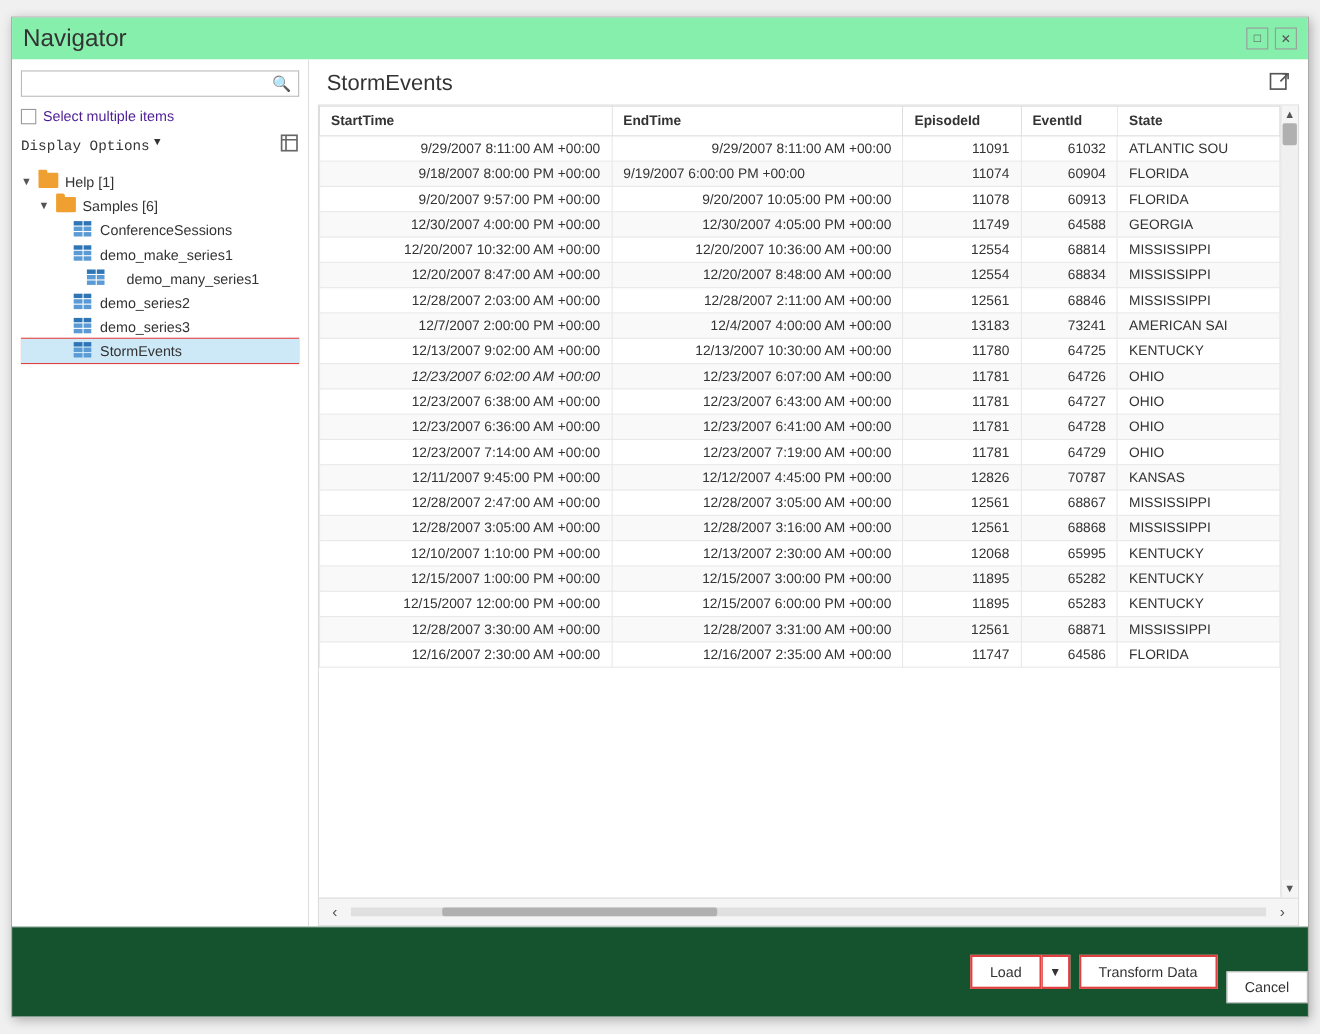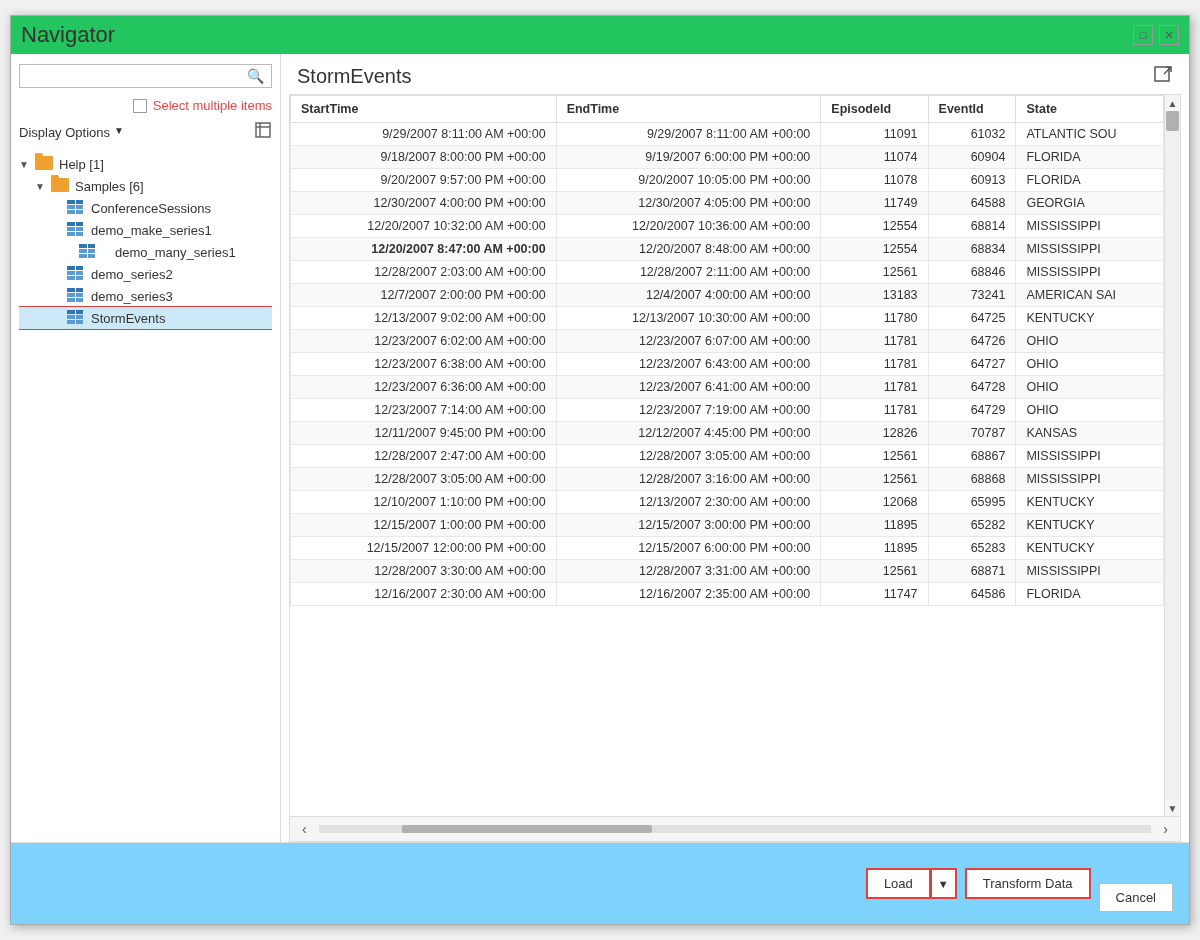--- a/index.html
+++ b/index.html
@@ -22,21 +22,21 @@
       box-shadow: 2px 2px 10px rgba(0,0,0,0.3);
       display: flex;
       flex-direction: column;
       position: relative;
     }
     .title-bar {
       display: flex;
       align-items: center;
       justify-content: space-between;
       padding: 6px 10px;
-      background: #22c55e;
+      background: #86efac;
       border-bottom: none;
     }
     .title-bar-title {
       font-size: 22px;
       font-weight: 300;
       color: #333;
     }
     .title-bar-controls {
       display: flex;
       gap: 6px;
@@ -86,22 +86,21 @@
     .search-icon {
       color: #555;
       font-size: 14px;
     }
     .select-multiple {
       display: flex;
       align-items: center;
       gap: 6px;
       margin-bottom: 8px;
       font-size: 13px;
-      color: #ef4444;
-      justify-content: flex-end;
+      color: #4c1d95;
     }
     .checkbox {
       width: 14px;
       height: 14px;
       border: 1px solid #999;
       background: #fff;
       flex-shrink: 0;
       cursor: pointer;
     }
     .display-options-row {
@@ -111,20 +110,21 @@
       margin-bottom: 10px;
     }
     .display-options-btn {
       display: flex;
       gap: 4px;
       font-size: 13px;
       color: #333;
       background: none;
       border: none;
       cursor: pointer;
+      font-family: Liberation Mono, monospace;
     }
     .display-options-arrow {
       font-size: 10px;
     }
     .refresh-icon-btn {
       background: none;
       border: none;
       cursor: pointer;
       color: #555;
       font-size: 16px;
@@ -299,24 +299,24 @@
       width: 30%;
       height: 100%;
       background: #b0b0b0;
       border-radius: 2px;
     }
     
     .footer {
       display: flex;
       align-items: center;
       justify-content: flex-end;
-      padding: 12px 16px;
+      padding: 12px 0;
       gap: 8px;
       border-top: 1px solid #ddd;
-      background: #7dd3fc;
+      background: #14532d;
     }
     .load-btn-group {
       display: flex;
       align-items: stretch;
     }
     .load-btn {
       border: 2px solid #e04040;
       background: #fff;
       color: #333;
       padding: 6px 16px;
@@ -599,21 +599,21 @@
               <tbody id="table-body">
                   <tr>
                     <td style="text-align: right;">9/29/2007 8:11:00 AM +00:00</td>
                     <td style="text-align: right;">9/29/2007 8:11:00 AM +00:00</td>
                     <td class="num-col">11091</td>
                     <td class="num-col">61032</td>
                     <td class="text-col">ATLANTIC SOU</td>
                   </tr>
                   <tr>
                     <td style="text-align: right;">9/18/2007 8:00:00 PM +00:00</td>
-                    <td style="text-align: right;">9/19/2007 6:00:00 PM +00:00</td>
+                    <td style="text-align: left;">9/19/2007 6:00:00 PM +00:00</td>
                     <td class="num-col">11074</td>
                     <td class="num-col">60904</td>
                     <td class="text-col">FLORIDA</td>
                   </tr>
                   <tr>
                     <td style="text-align: right; padding-left: 11px;">9/20/2007 9:57:00 PM +00:00</td>
                     <td style="text-align: right;">9/20/2007 10:05:00 PM +00:00</td>
                     <td class="num-col">11078</td>
                     <td class="num-col">60913</td>
                     <td class="text-col">FLORIDA</td>
@@ -626,21 +626,21 @@
                     <td class="text-col">GEORGIA</td>
                   </tr>
                   <tr>
                     <td style="text-align: right;">12/20/2007 10:32:00 AM +00:00</td>
                     <td style="text-align: right;">12/20/2007 10:36:00 AM +00:00</td>
                     <td class="num-col">12554</td>
                     <td class="num-col">68814</td>
                     <td class="text-col">MISSISSIPPI</td>
                   </tr>
                   <tr>
-                    <td style="text-align: right; font-weight: bold;">12/20/2007 8:47:00 AM +00:00</td>
+                    <td style="text-align: right;">12/20/2007 8:47:00 AM +00:00</td>
                     <td style="text-align: right;">12/20/2007 8:48:00 AM +00:00</td>
                     <td class="num-col">12554</td>
                     <td class="num-col">68834</td>
                     <td class="text-col">MISSISSIPPI</td>
                   </tr>
                   <tr>
                     <td style="text-align: right;">12/28/2007 2:03:00 AM +00:00</td>
                     <td style="text-align: right;">12/28/2007 2:11:00 AM +00:00</td>
                     <td class="num-col">12561</td>
                     <td class="num-col">68846</td>
@@ -654,21 +654,21 @@
                     <td class="text-col">AMERICAN SAI</td>
                   </tr>
                   <tr>
                     <td style="text-align: right;">12/13/2007 9:02:00 AM +00:00</td>
                     <td style="text-align: right;">12/13/2007 10:30:00 AM +00:00</td>
                     <td class="num-col">11780</td>
                     <td class="num-col">64725</td>
                     <td class="text-col">KENTUCKY</td>
                   </tr>
                   <tr>
-                    <td style="text-align: right;">12/23/2007 6:02:00 AM +00:00</td>
+                    <td style="text-align: right; font-style: italic;">12/23/2007 6:02:00 AM +00:00</td>
                     <td style="text-align: right;">12/23/2007 6:07:00 AM +00:00</td>
                     <td class="num-col">11781</td>
                     <td class="num-col">64726</td>
                     <td class="text-col">OHIO</td>
                   </tr>
                   <tr>
                     <td style="text-align: right; margin-top: 28px;">12/23/2007 6:38:00 AM +00:00</td>
                     <td style="text-align: right;">12/23/2007 6:43:00 AM +00:00</td>
                     <td class="num-col">11781</td>
                     <td class="num-col">64727</td>

